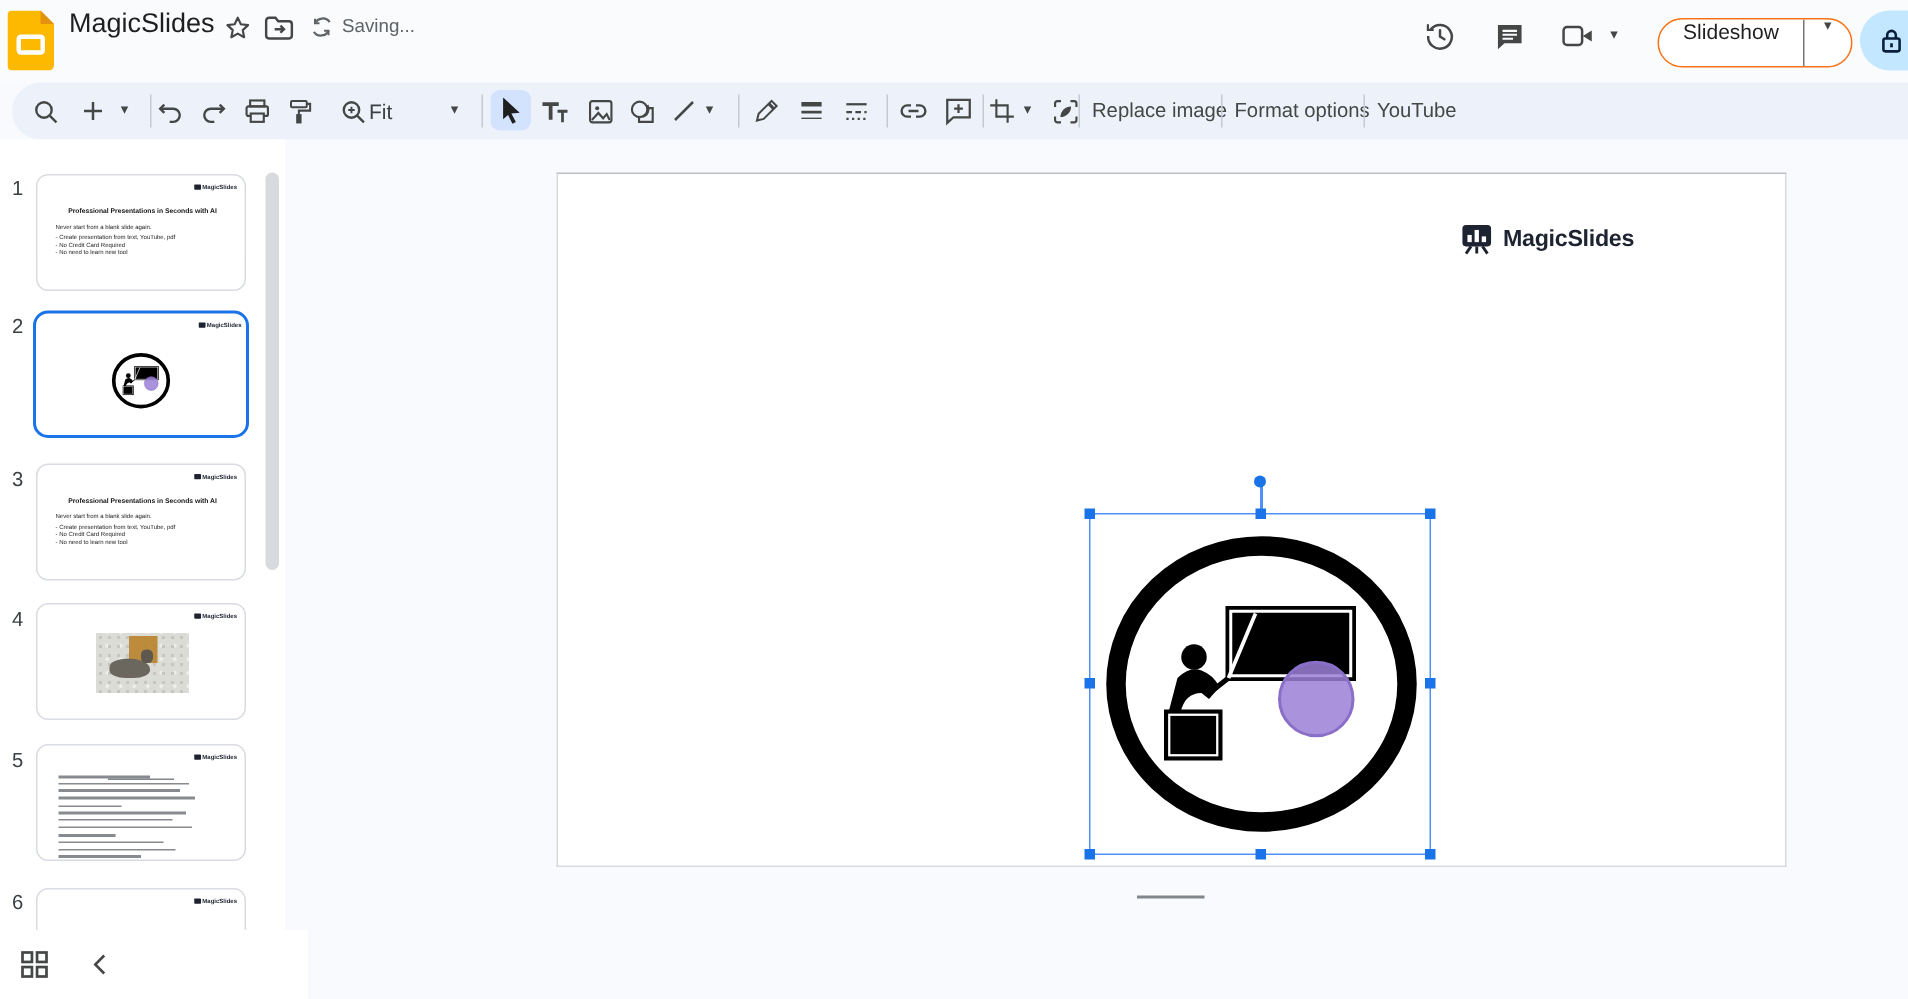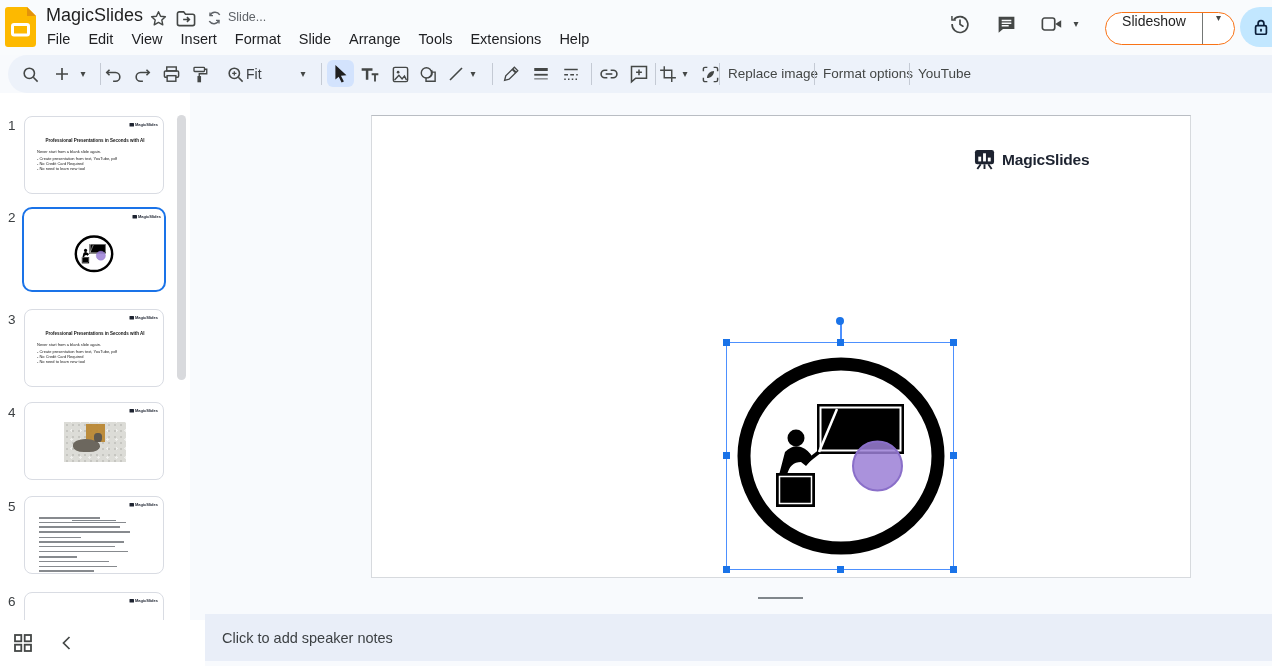--- a/index.html
+++ b/index.html
@@ -137,34 +137,22 @@
       </svg>
     </div>
     <div class="title-icon" style="left:204px">
       <svg width="15" height="16" viewBox="0 0 16 16" fill="none" stroke="#5f6368" stroke-width="1.6">
         <path d="M13.6 4.6 A6 6 0 0 0 3.2 5.4"></path>
         <path d="M2.4 11.4 A6 6 0 0 0 12.8 10.6"></path>
         <path d="M3.2 2.2 v3.2 h3.2" stroke-width="1.4"></path>
         <path d="M12.8 13.8 v-3.2 h-3.2" stroke-width="1.4"></path>
       </svg>
     </div>
-    <div class="saving-text">Slide...</div>
-
-    <div class="menubar">
-      <span class="menu-item">File</span>
-      <span class="menu-item">Edit</span>
-      <span class="menu-item">View</span>
-      <span class="menu-item">Insert</span>
-      <span class="menu-item">Format</span>
-      <span class="menu-item">Slide</span>
-      <span class="menu-item">Arrange</span>
-      <span class="menu-item">Tools</span>
-      <span class="menu-item">Extensions</span>
-      <span class="menu-item">Help</span>
-    </div>
+    <div class="saving-text">Saving...</div>
+
 
     <div class="hdr-ico" style="left:947px">
       <svg width="22" height="22" viewBox="0 0 24 24" fill="none" stroke="#444746" stroke-width="1.8">
         <path d="M5.3 7.2 A8.6 8.6 0 1 1 3.4 12"></path>
         <path d="M3.2 3.4 v4.2 h4.2" stroke-width="1.6"></path>
         <path d="M12 7.8 v4.6 l3.2 2" stroke-linecap="round"></path>
       </svg>
     </div>
     <div class="hdr-ico" style="left:993px">
       <svg width="21" height="21" viewBox="0 0 24 24">
@@ -490,17 +478,14 @@
           <rect x="10.7" y="10.7" width="6.3" height="6.3"></rect>
       </svg>
     </div>
     <div class="collapse-btn">
       <svg width="9" height="14" viewBox="0 0 9 14" fill="none" stroke="#444746" stroke-width="1.7">
         <path d="M7.5 1 L1.5 7 L7.5 13"></path>
       </svg>
     </div>
   </div>
 
-  <div class="notesbar">
-    <div class="notes-text">Click to add speaker notes</div>
-  </div>
 
 </div>
 
 </body></html>

